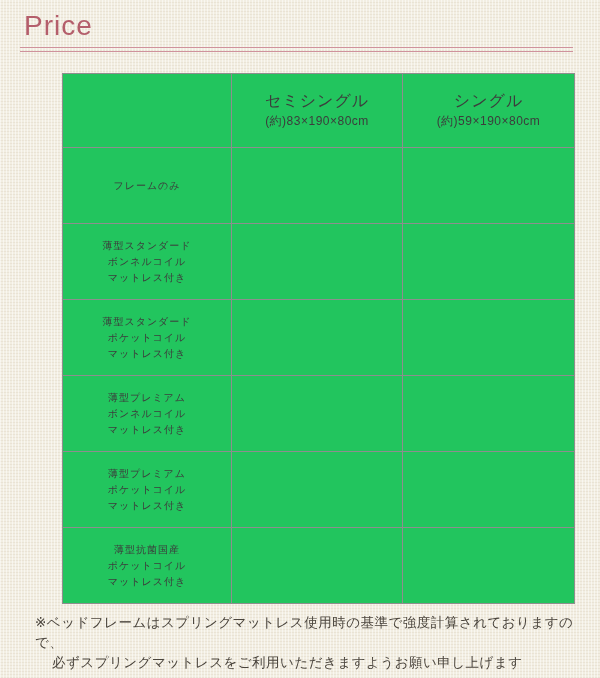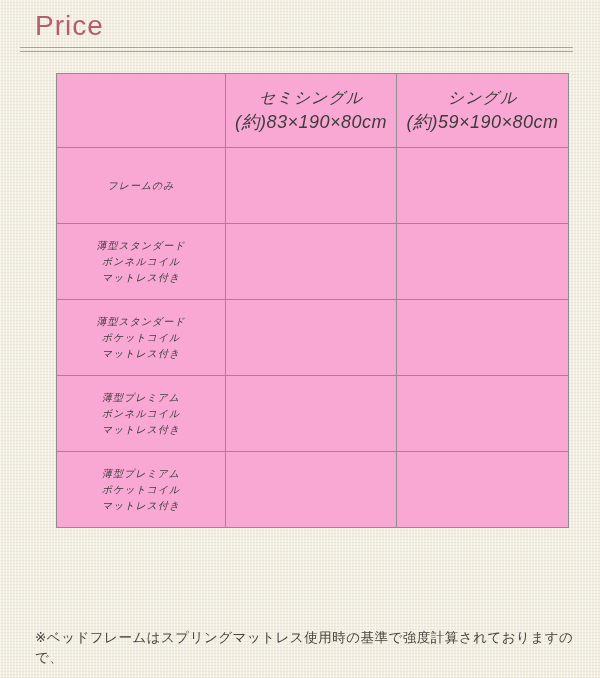--- a/index.html
+++ b/index.html
@@ -10,47 +10,46 @@
     overflow: hidden;
     font-family: "Liberation Sans", "DejaVu Sans", sans-serif;
     background-color: #f2eee2;
     background-image:
       repeating-linear-gradient(90deg, rgba(255,255,255,0.5) 0 1px, rgba(0,0,0,0) 1px 3px),
       repeating-linear-gradient(0deg, rgba(224,214,196,0.45) 0 1px, rgba(0,0,0,0) 1px 3px);
   }
 
   .page-title {
     position: absolute;
-    left: 35px;
+    left: 24px;
     top: 9px;
     font-size: 28px;
     font-weight: 400;
     letter-spacing: 1px;
     color: #b45e6b;
     line-height: 1.2;
   }
 
   .title-underline {
     position: absolute;
     left: 20px;
     top: 47px;
     width: 553px;
     height: 3px;
     border-top: 1px solid #cf929c;
     border-bottom: 1px solid #cf929c;
   }
 
   table.price-table {
     position: absolute;
-    left: 56px;
+    left: 62px;
     top: 73px;
     border-collapse: collapse;
     table-layout: fixed;
-    background: #f9a8d4;
-    font-style: italic;
+    background: #22c55e;
   }
   .price-table col.c0 { width: 169px; }
   .price-table col.c1 { width: 171px; }
   .price-table col.c2 { width: 172px; }
 
   .price-table th, .price-table td {
     border: 1px solid #8e8e8e;
     padding: 0;
     text-align: center;
     vertical-align: middle;
@@ -58,38 +57,38 @@
     color: #3c3c3c;
   }
   .price-table thead tr { height: 74px; }
   .price-table tbody tr { height: 76px; }
 
   .size-name {
     font-size: 16px;
     letter-spacing: 1px;
   }
   .size-dims {
-    font-size: 18px;
+    font-size: 12px;
     letter-spacing: 0.5px;
     margin-top: 1px;
   }
   .row-label {
     font-size: 10px;
     line-height: 1.6;
     letter-spacing: 1px;
     white-space: pre-line;
   }
   .price-cell {
     font-size: 14px;
   }
 
   .footnote {
     position: absolute;
     left: 35px;
-    top: 628px;
+    top: 613px;
     font-size: 13.5px;
     color: #4a443c;
     line-height: 20px;
     letter-spacing: 0.5px;
   }
   .footnote .line2 { padding-left: 17px; }
 </style>
 </head>
 <body>
 
@@ -142,18 +141,26 @@
       <td class="price-cell"></td>
       <td class="price-cell"></td>
     </tr>
     <tr>
       <th class="row-label">薄型プレミアム
 ポケットコイル
 マットレス付き</th>
       <td class="price-cell"></td>
       <td class="price-cell"></td>
     </tr>
+    <tr>
+      <th class="row-label">薄型抗菌国産
+ポケットコイル
+マットレス付き</th>
+      <td class="price-cell"></td>
+      <td class="price-cell"></td>
+    </tr>
   </tbody>
 </table>
 
 <div class="footnote">
   <div class="line1">※ベッドフレームはスプリングマットレス使用時の基準で強度計算されておりますので、</div>
+  <div class="line2">必ずスプリングマットレスをご利用いただきますようお願い申し上げます</div>
 </div>
 
 </body></html>

